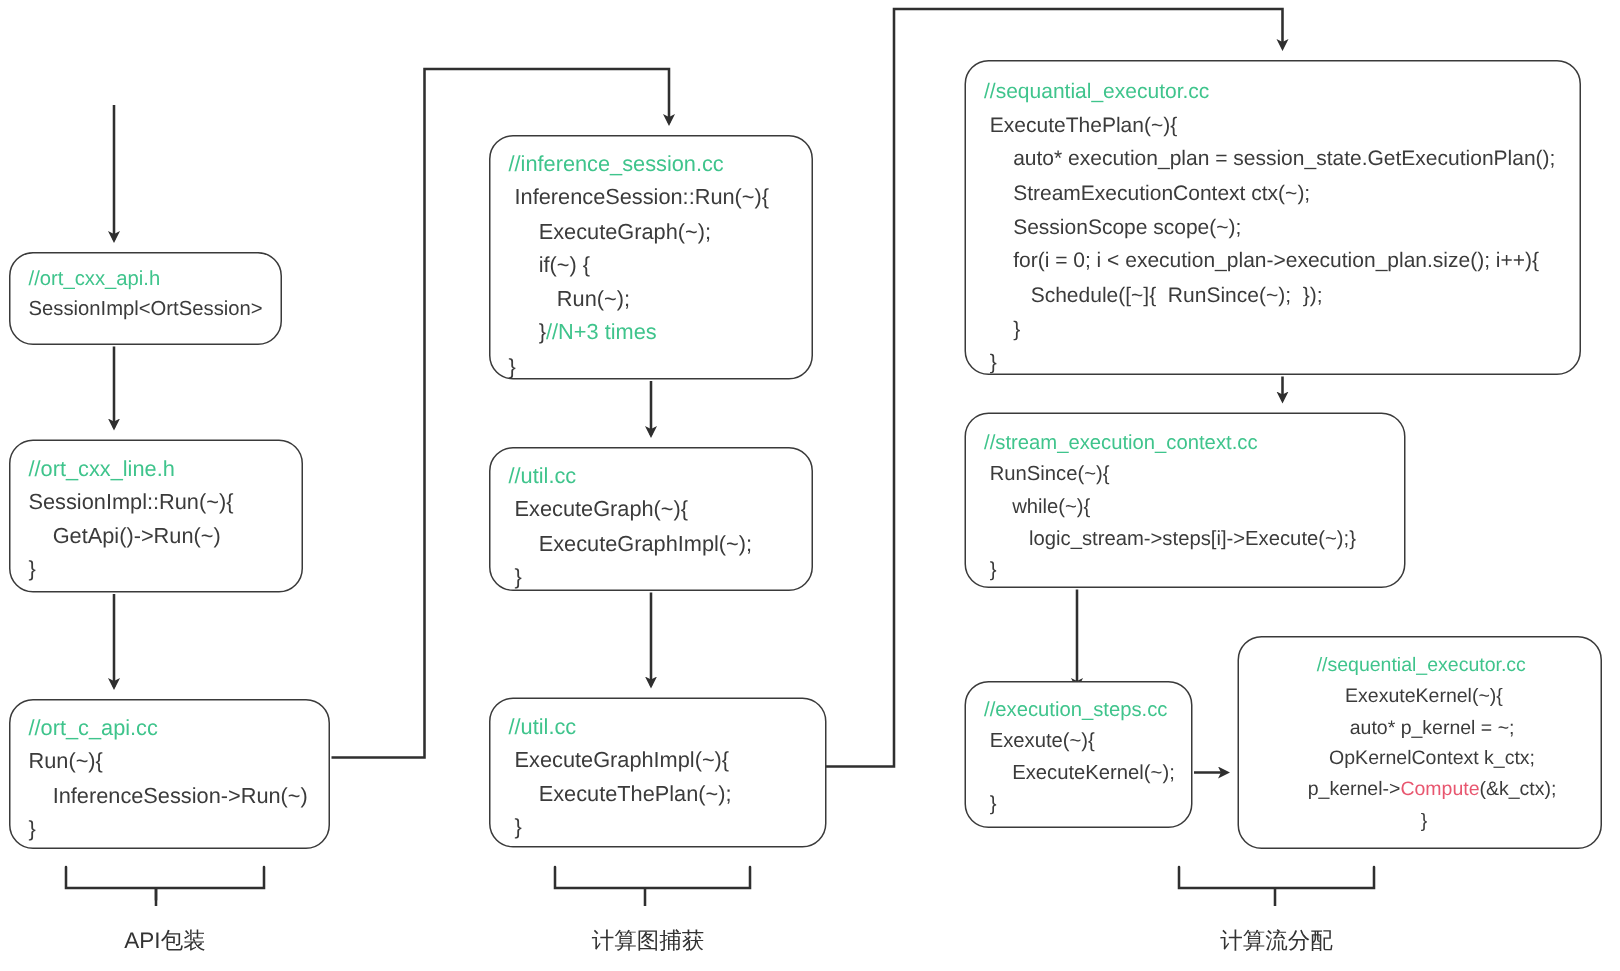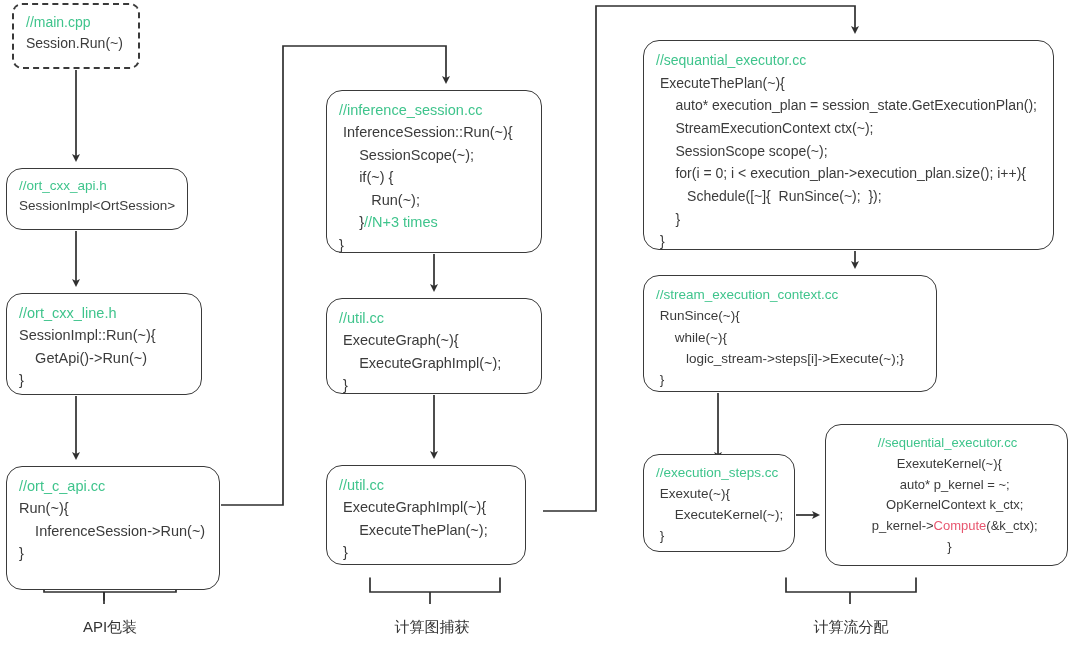--- a/index.html
+++ b/index.html
@@ -49,25 +49,25 @@
     white-space:nowrap;
     z-index:5;
     pointer-events:none;
   }
   
   .n-main{left:12px;top:3px;width:128px;height:66px;padding-top:7px;}
   .n-main .code{font-size:14px;line-height:1.5;}
   .n-cxxapi{left:6px;top:168px;width:182px;height:62px;padding-top:7px;}
   .n-cxxapi .code{font-size:13.5px;line-height:1.5;}
   .n-cxxline{left:6px;top:293px;width:196px;height:102px;}
-  .n-ortc{left:6px;top:466px;width:214px;height:124px;}
+  .n-ortc{left:6px;top:466px;width:214px;height:100px;}
 
   .n-infer{left:326px;top:90px;width:216px;height:163px;}
   .n-util1{left:326px;top:298px;width:216px;height:96px;}
-  .n-util2{left:326px;top:465px;width:200px;height:100px;}
+  .n-util2{left:326px;top:465px;width:225px;height:100px;}
 
   .n-seq{left:643px;top:40px;width:411px;height:210px;}
   .n-seq .code{font-size:14px;line-height:1.62;}
   .n-stream{left:643px;top:275px;width:294px;height:117px;}
   .n-stream .code{font-size:13.5px;line-height:1.58;}
   .n-steps{left:643px;top:454px;width:152px;height:98px;}
   .n-steps .code{font-size:13.5px;line-height:1.55;}
   .n-seqker{left:825px;top:424px;width:243px;height:142px;}
   .n-seqker .code{font-size:13px;line-height:1.6;text-align:center;}
 </style>
@@ -108,24 +108,20 @@
       <path d="M104,592 L104,604"></path>
 
       <path d="M370,578 L370,592 L430,592 M430,592 L500,592 L500,578" stroke-linecap="round"></path>
       <path d="M430,592 L430,604"></path>
 
       <path d="M786,578 L786,592 L850,592 M850,592 L916,592 L916,578" stroke-linecap="round"></path>
       <path d="M850,592 L850,604"></path>
     </g>
   </svg>
 
-  <div class="node dashed n-main">
-    <pre class="code"><span class="cmt">//main.cpp</span>
-<span>Session.Run(~)</span></pre>
-  </div>
 
   <div class="node n-cxxapi">
     <pre class="code"><span class="cmt">//ort_cxx_api.h</span>
 <span>SessionImpl&lt;OrtSession&gt;</span></pre>
   </div>
 
   <div class="node n-cxxline">
     <pre class="code"><span class="cmt">//ort_cxx_line.h</span>
 <span>SessionImpl::Run(~){</span>
 <span>    GetApi()-&gt;Run(~)</span>
@@ -135,21 +131,21 @@
   <div class="node n-ortc">
     <pre class="code"><span class="cmt">//ort_c_api.cc</span>
 <span>Run(~){</span>
 <span>    InferenceSession-&gt;Run(~)</span>
 <span>}</span></pre>
   </div>
 
   <div class="node n-infer">
     <pre class="code"><span class="cmt">//inference_session.cc</span>
 <span> InferenceSession::Run(~){</span>
-<span>     SessionScope(~);</span>
+<span>     ExecuteGraph(~);</span>
 <span>     if(~) {</span>
 <span>        Run(~);</span>
 <span>     }</span><span class="cmt">//N+3 times</span>
 <span>}</span></pre>
   </div>
 
   <div class="node n-util1">
     <pre class="code"><span class="cmt">//util.cc</span>
 <span> ExecuteGraph(~){</span>
 <span>     ExecuteGraphImpl(~);</span>

